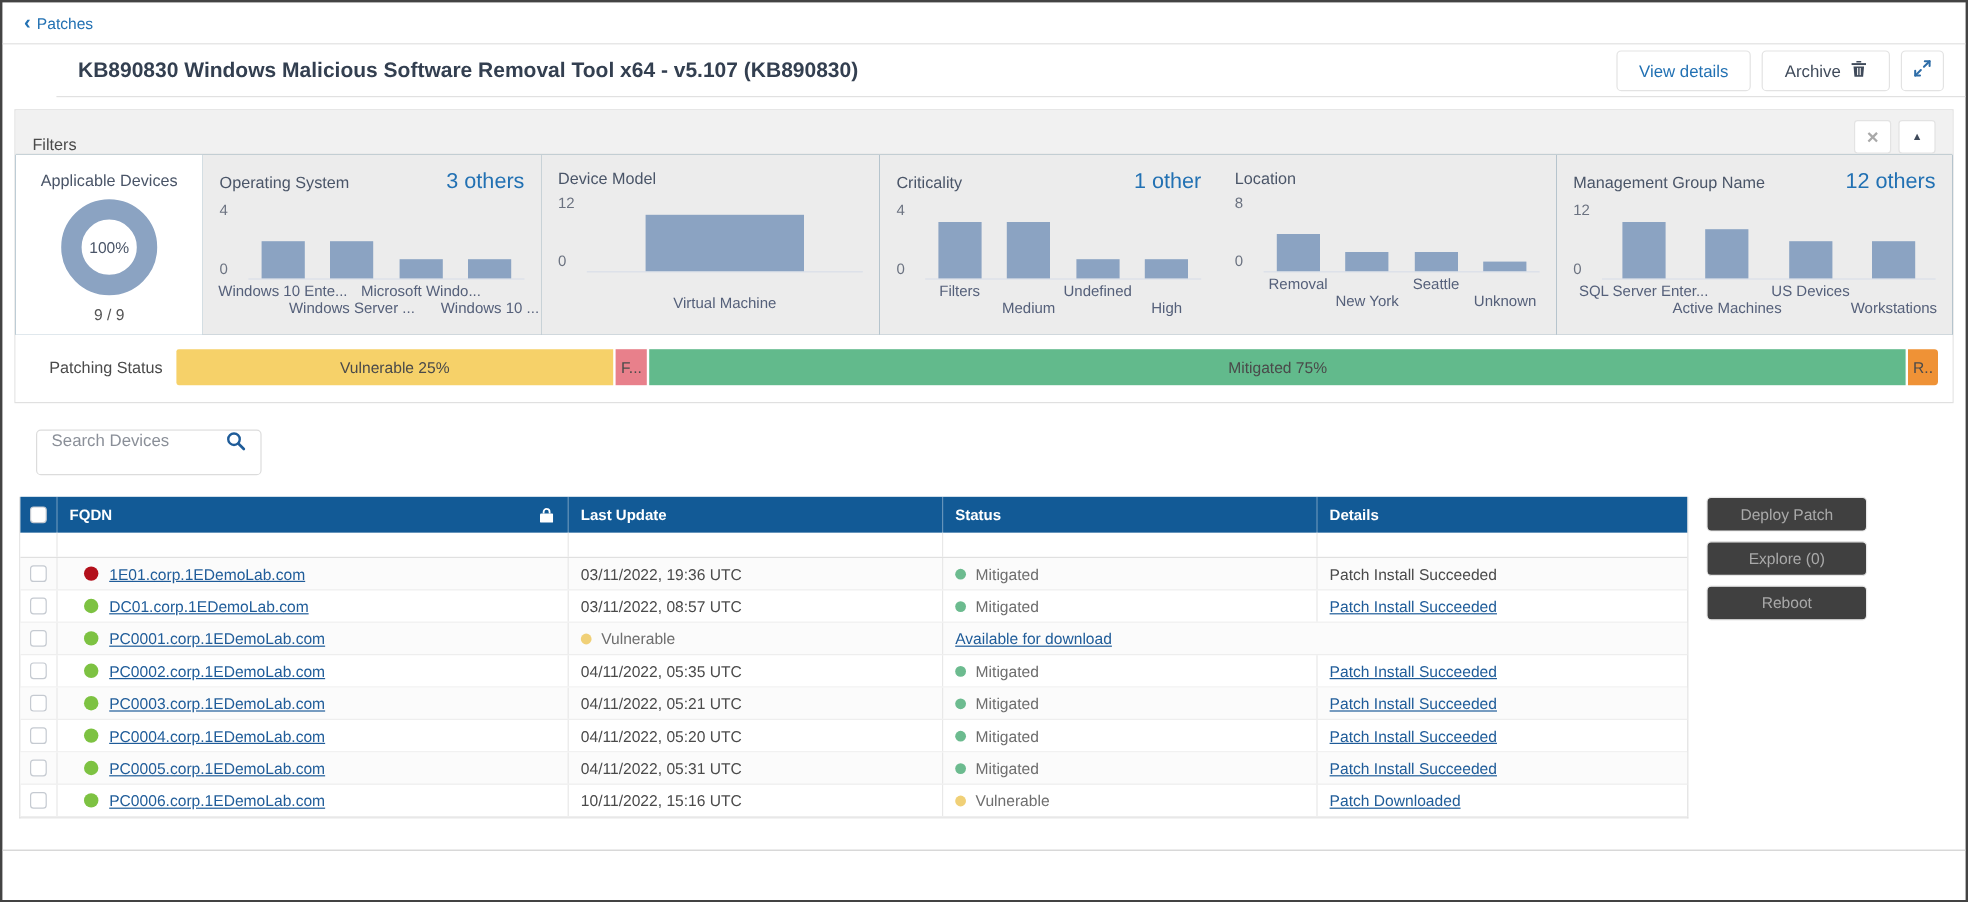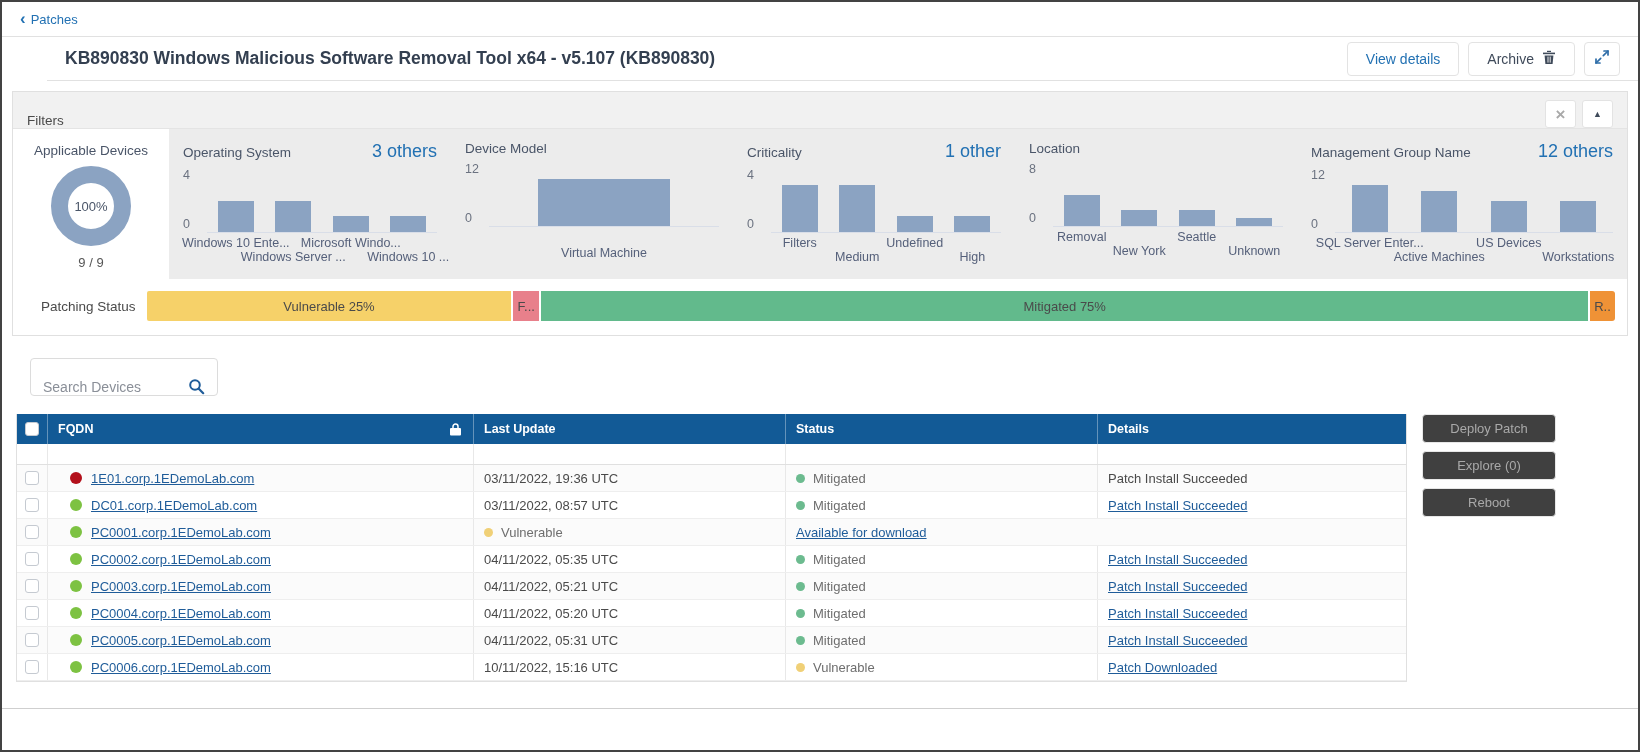--- a/index.html
+++ b/index.html
@@ -63,21 +63,21 @@
   .patching-row { display:flex; align-items:center; padding:12px 18px 14px 28px; background:#fff; }
   .patching-label { width:104px; font-size:13.5px; color:#4a4a4a; flex:none; }
   .psbar { flex:1; height:30px; display:flex; gap:2px; margin-left:2px; }
   .seg { height:100%; display:flex; align-items:center; justify-content:center; font-size:13px; color:#4a4a4a;
          overflow:hidden; white-space:nowrap; }
   .seg:first-child { border-radius:2px 0 0 2px; }
   .seg:last-child { border-radius:0 3px 3px 0; }
 
   
   .search-box { margin:22px 0 18px 28px; width:188px; height:38px; border:1px solid #dcdcdc; border-radius:4px;
-                display:flex; align-items:flex-end; padding:0 12px; background:#fff; }
+                display:flex; align-items:flex-start; padding:0 12px; background:#fff; }
   .search-input { border:none; outline:none; flex:1; font-size:14px; color:#4a4a4a; min-width:0;
                   font-family:"Liberation Sans","DejaVu Sans",sans-serif; }
   .search-input::placeholder { color:#8a8f98; }
 
   
   .main { display:flex; align-items:flex-start; padding-left:14px; }
   .table-wrap { width:1391px; border:1px solid #e0e0e0; border-top:none; }
   .thead { height:30px; background:#125A96; display:flex; color:#fff; font-size:12.5px; font-weight:bold; align-items:stretch; }
   .thead .cell { display:flex; align-items:center; }
   .cell { padding-left:10px; }

